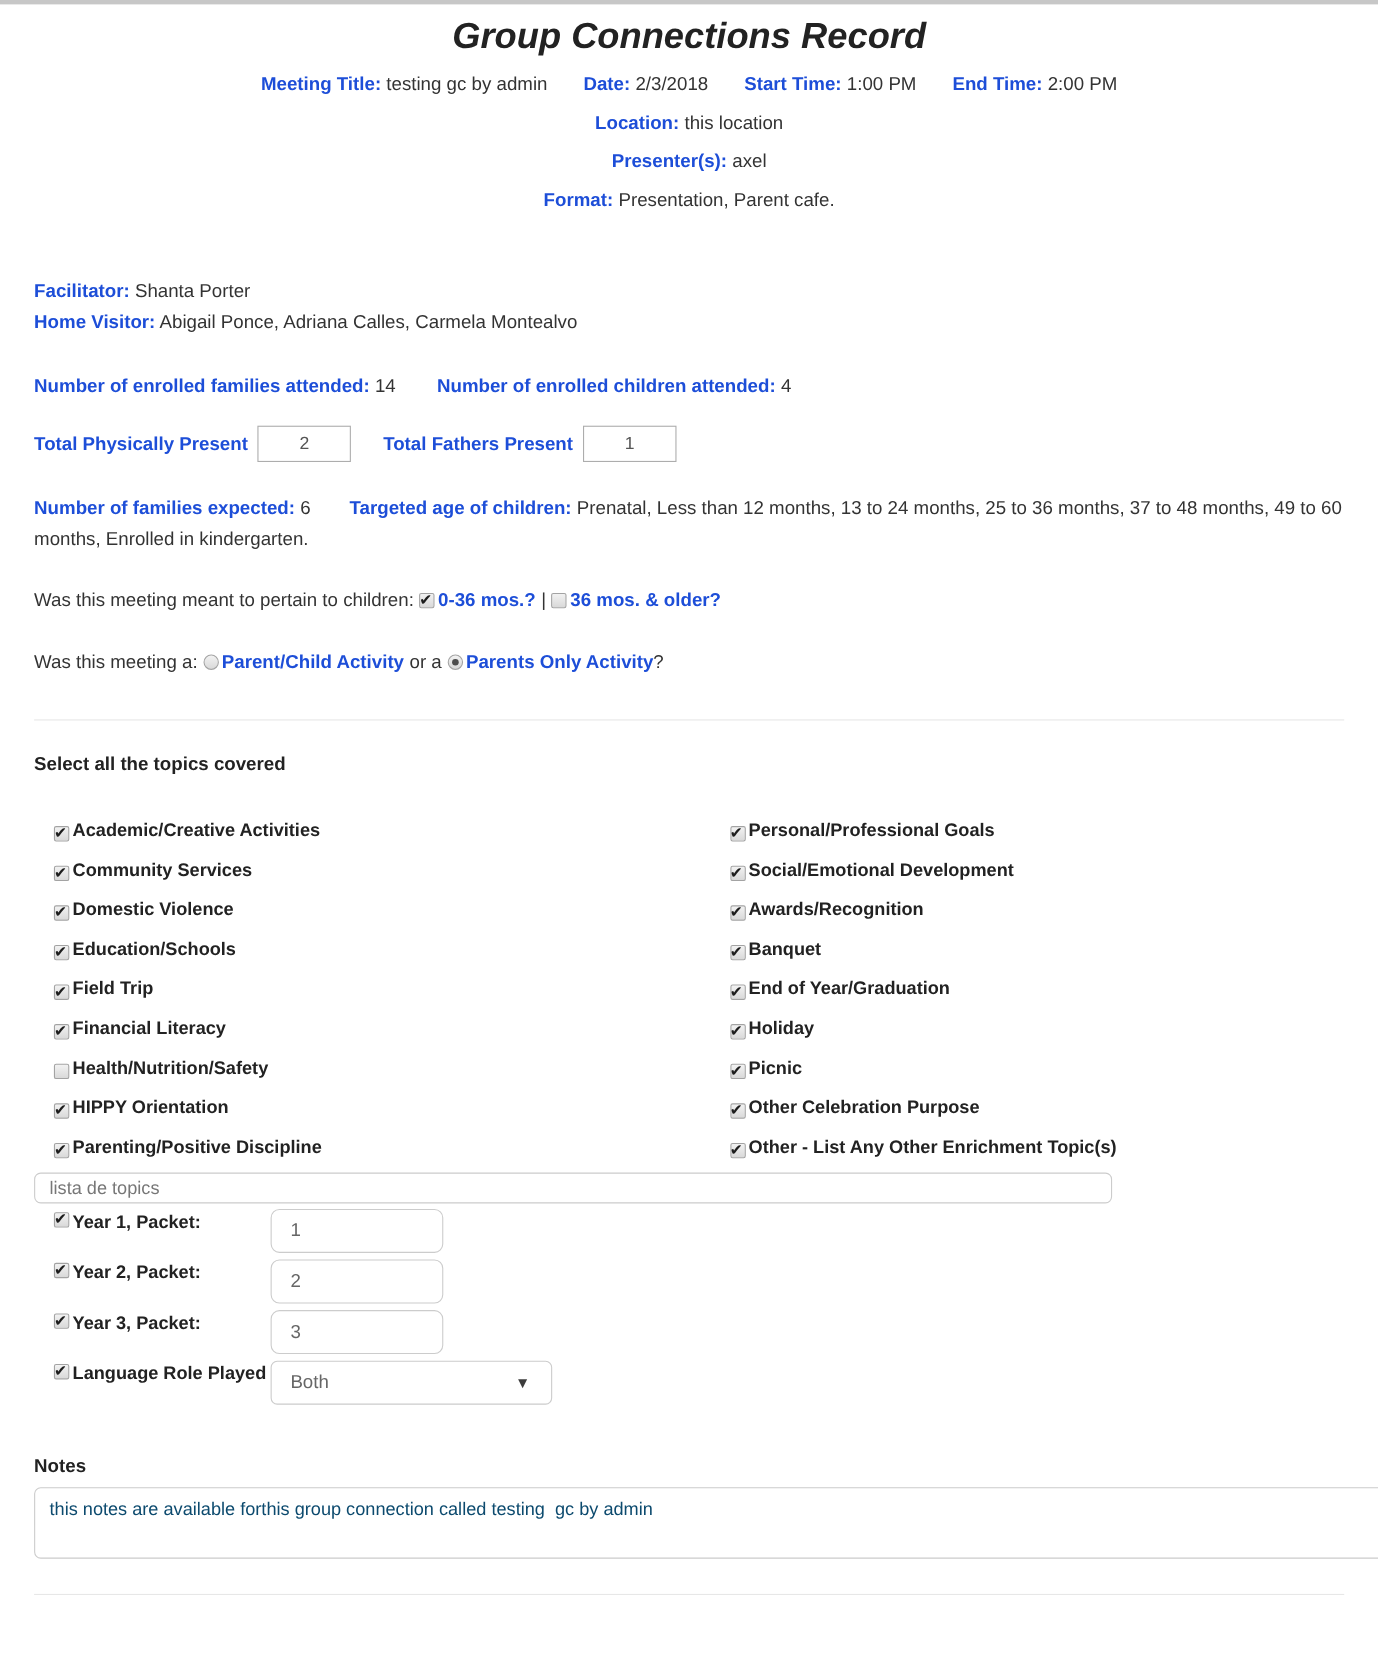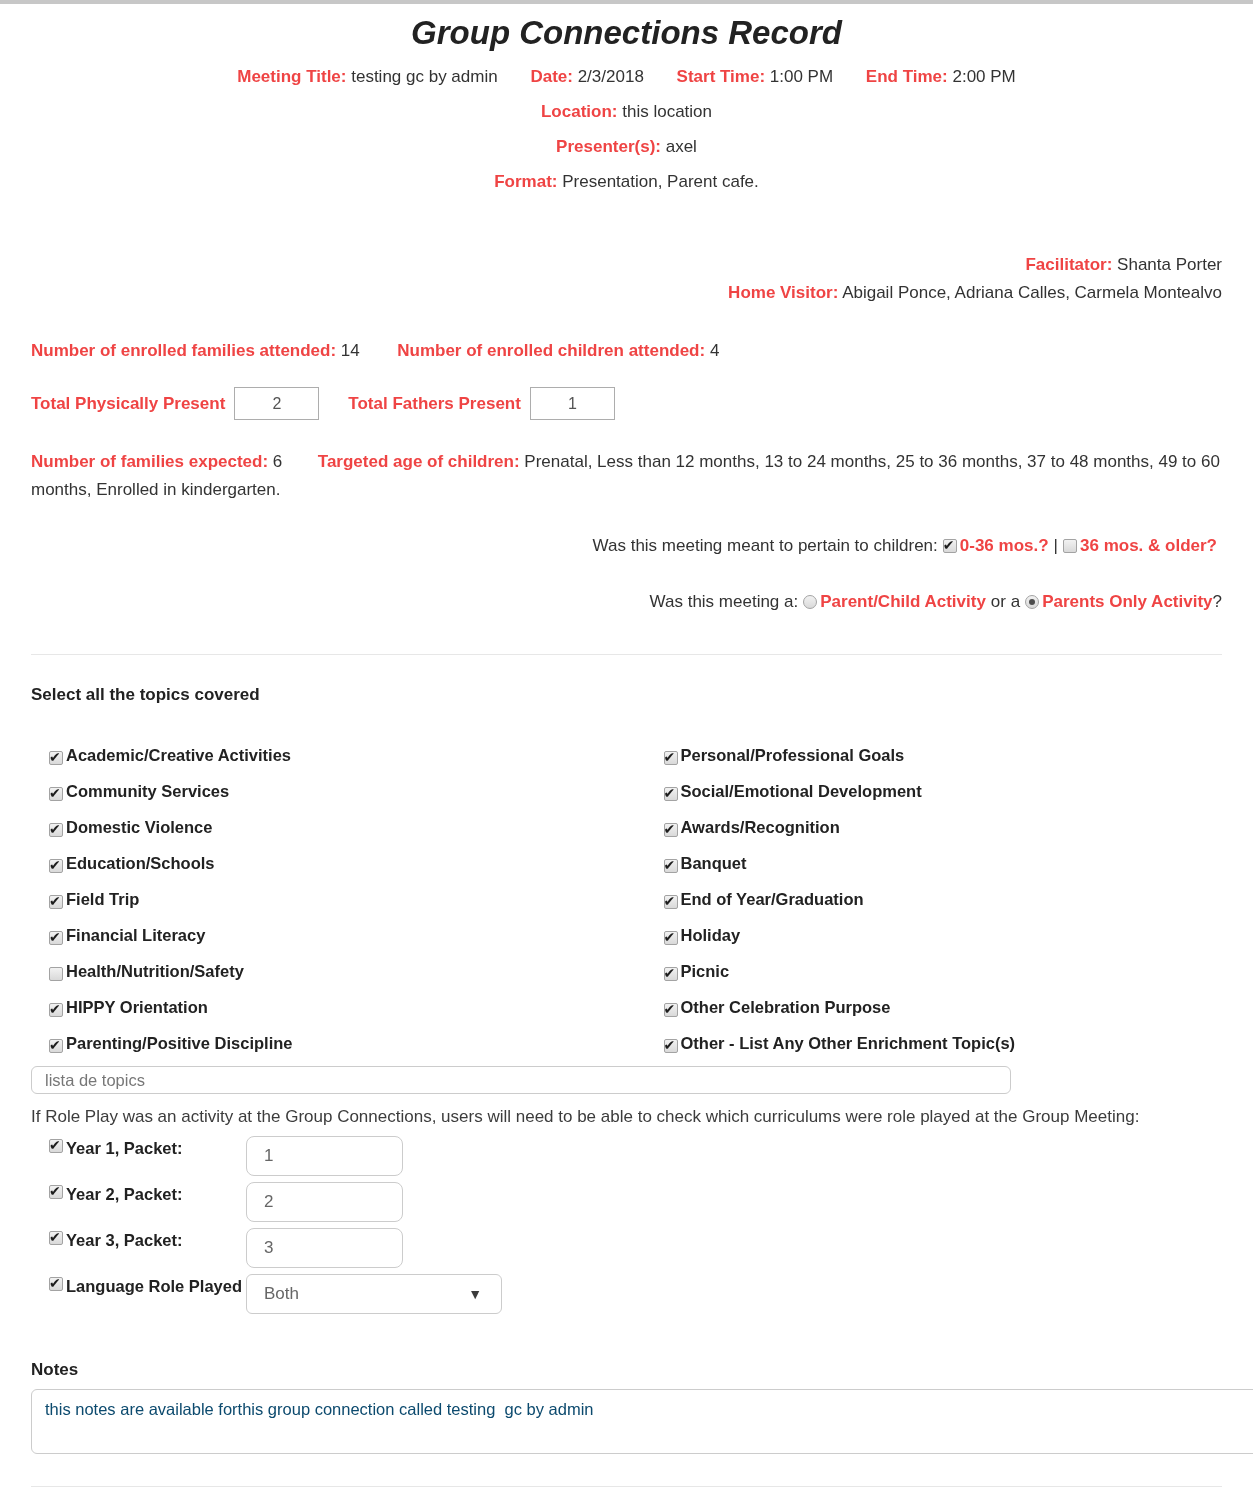--- a/index.html
+++ b/index.html
@@ -18,42 +18,42 @@
     text-align: center;
     font-size: 33px;
     font-weight: 700;
     color: #222;
     margin: 10px 0 12px 0;
     font-style: italic;
   }
 
   .hdr-line { text-align: center; margin: 0 0 9px 0; line-height: 26px; }
   .hdr-line .pair { margin: 0 14px; white-space: nowrap; }
-  .b { font-weight: 700; color: #ef4444; }
+  .b { font-weight: 700; color: #1d4ed8; }
 
   .section { margin: 0 31px; }
 
-  .staff-block { margin-top: 56px; line-height: 28px; text-align: right; }
+  .staff-block { margin-top: 56px; line-height: 28px; }
 
   .attend-line { margin-top: 34px; }
   .attend-line .gap { display: inline-block; width: 28px; }
 
   .present-row { margin-top: 26px; display: flex; align-items: center; }
   .num-input {
     width: 85px; height: 33px;
     border: 1px solid #adadad; border-radius: 0;
     text-align: center; font-size: 16px; color: #555;
     margin-left: 9px; margin-right: 29px;
     font-family: "Liberation Sans", sans-serif;
   }
 
   .expected-par { margin-top: 28px; line-height: 28px; }
   .expected-par .mid-gap { display: inline-block; width: 26px; }
 
-  .inline-row { margin-top: 32px; display: flex; align-items: center; flex-wrap: wrap; justify-content: flex-end; }
+  .inline-row { margin-top: 32px; display: flex; align-items: center; flex-wrap: wrap; }
   .inline-row > * { margin-right: 5px; }
 
   
   input.cb, input.rd {
     -webkit-appearance: none; appearance: none;
     width: 14px; height: 14px;
     border: 1px solid #a3a3a3;
     background: linear-gradient(#f2f2f2, #d9d9d9);
     position: relative; margin: 0 3px 0 0; flex: none;
     vertical-align: middle; cursor: pointer;
@@ -279,21 +279,20 @@
         </div>
         <div class="topic-row">
           <input type="checkbox" class="cb" checked="" style="">
           <span class="lbl">Other - List Any Other Enrichment Topic(s)</span>
         </div>
       </div>
   </div>
 
   <input class="other-topics-input" type="text" value="lista de topics" style="">
 
-  <div class="roleplay-intro">If Role Play was an activity at the Group Connections, users will need to be able to check which curriculums were role played at the Group Meeting:</div>
 
   <div class="rp-rows" id="rp-rows">
       <div class="rp-row">
         <div class="rp-left">
           <input type="checkbox" class="cb" checked="" style="">
           <span class="lbl">Year 1, Packet:</span>
         </div>
         <input type="text" class="rp-input" value="1" style="">
       </div>
       <div class="rp-row">

